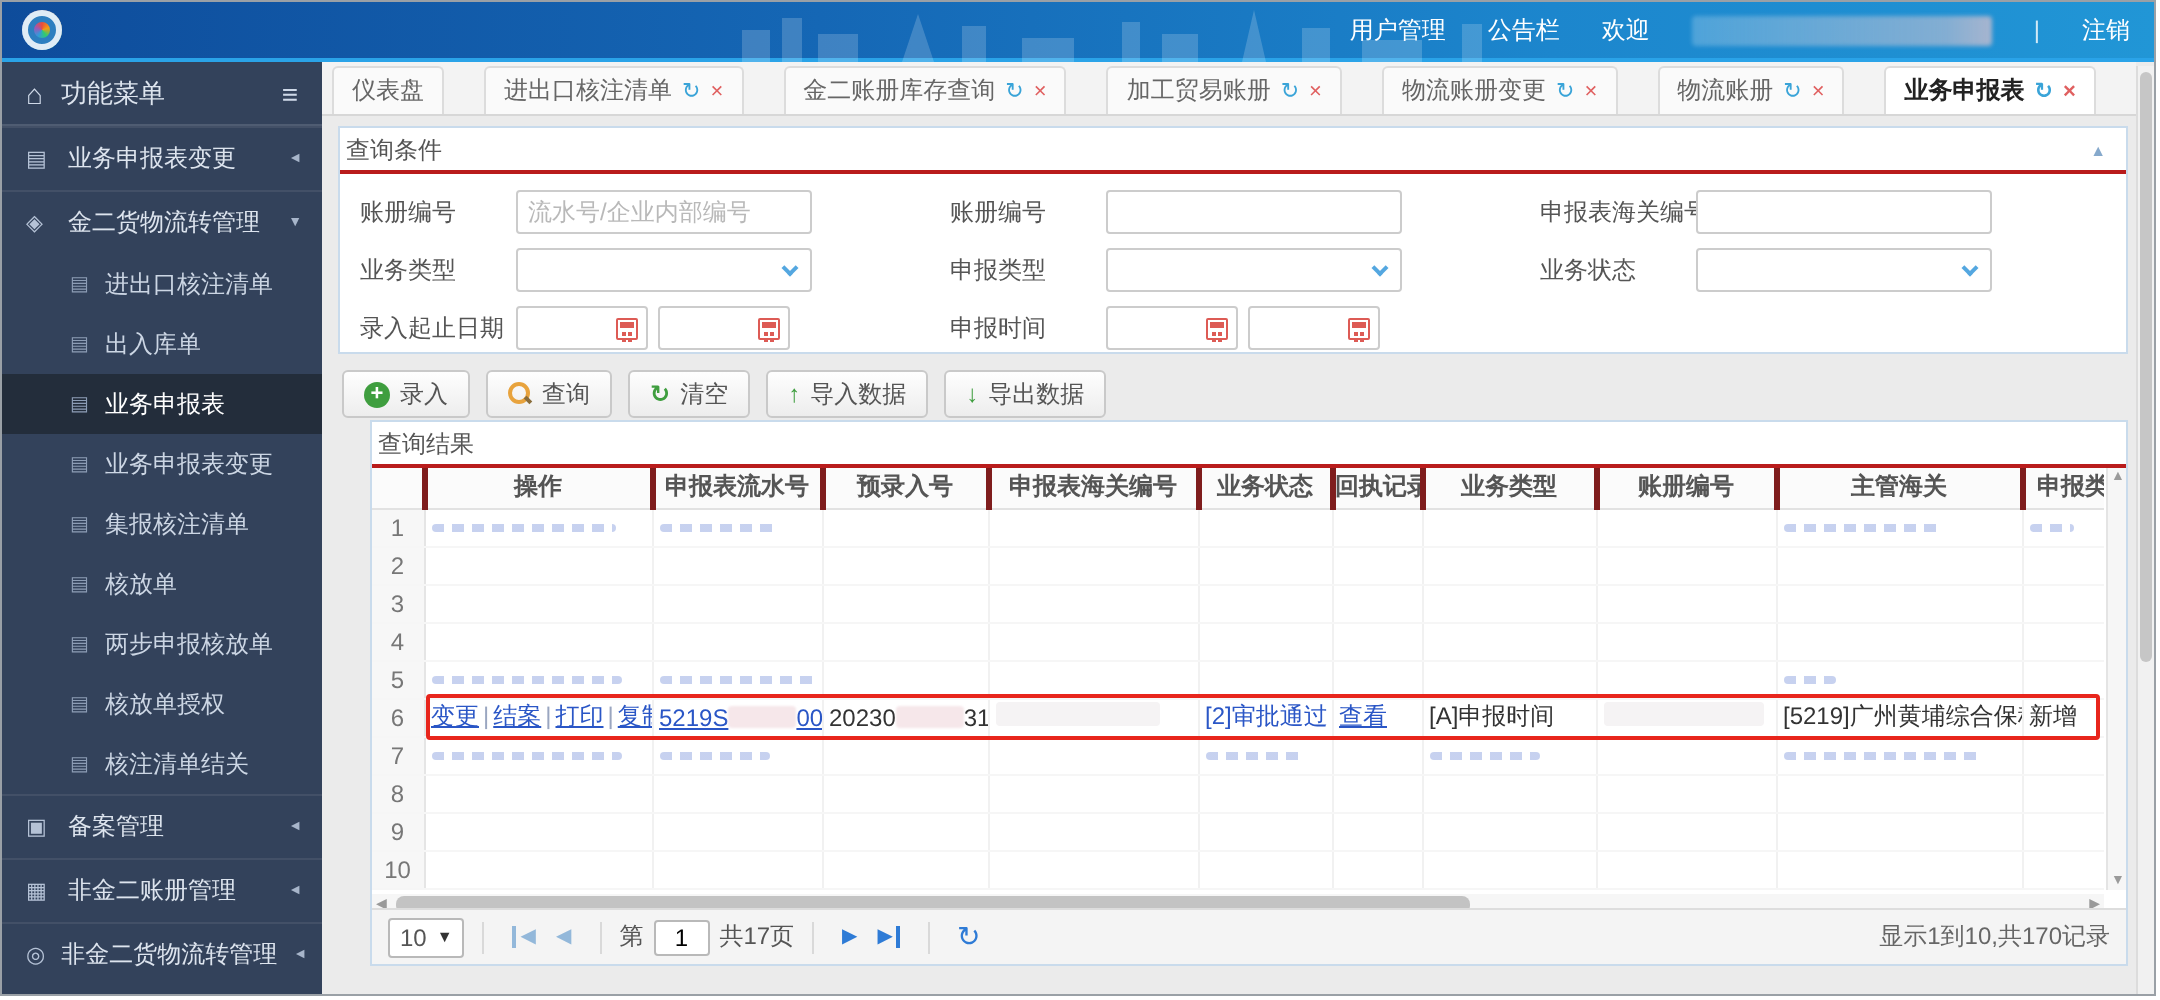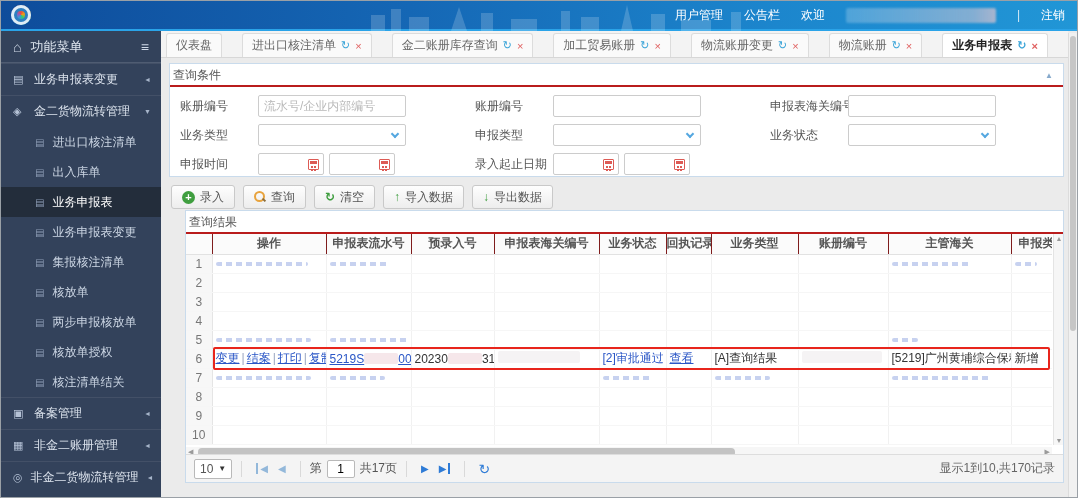--- a/index.html
+++ b/index.html
@@ -74,21 +74,21 @@
   .ic-plus { width:13px; height:13px; border-radius:50%; background:#3f9e3f; color:#fff; font-size:11px; line-height:13px; text-align:center; font-weight:bold; }
   .ic-mag { position:relative; width:12px; height:12px; }
   .ic-mag::before { content:""; position:absolute; left:0; top:0; width:7px; height:7px; border:2px solid #e8a33d; border-radius:50%; }
   .ic-mag::after { content:""; position:absolute; left:8px; top:8px; width:4px; height:2px; background:#8a6d3b; transform:rotate(45deg); }
   .ic-green { color:#3f9e3f; font-weight:bold; font-size:12px; }
 
   .rp { position:absolute; left:8px; right:4px; top:152px; bottom:14px;margin-left:16px; }
   .twrap { position:absolute; top:23px; left:0; right:11px; height:211px; overflow:hidden; }
   table { border-collapse:collapse; table-layout:fixed; width:100%; font-size:12px; }
   th { height:20px; font-weight:bold; color:#555; background:#fbfbfb; border-bottom:1px solid #e2e2e2;
-       border-right:1px solid #7f1d1d; white-space:nowrap; overflow:hidden; font-size:12px; text-align:center; }
+       border-right:3px solid #7f1d1d; white-space:nowrap; overflow:hidden; font-size:12px; text-align:center; }
   td { height:19px; border-right:1px solid #f1f1f1; border-bottom:1px solid #f6f6f6; white-space:nowrap; overflow:hidden; padding:0 3px; color:#333; }
   td.num { background:#f7f7f7; color:#777; text-align:center; border-right:1px solid #e5e5e5; }
   .lnk { color:#2a56c6; text-decoration:underline; cursor:pointer; }
   .opsep { color:#9aa6c0; margin:0 2px; }
   .status-blue { color:#2a56c6; }
   .redact-mid { display:inline-block; width:34px; height:11px; background:#f6e7ea; border-radius:2px; vertical-align:-1px; filter:blur(.4px); }
   .redact-box { display:inline-block; height:12px; border-radius:2px; background:#f5f3f4; }
   .smudge { display:inline-block; height:4px; border-radius:2px; opacity:.5; vertical-align:middle;
             background:repeating-linear-gradient(90deg,#8fa4e0 0 6px,transparent 6px 10px); }
   .redbox { position:absolute; top:136px; left:27px; width:837px; height:23px; border:2px solid #e8251c; border-radius:2px; pointer-events:none; z-index:2; }
@@ -287,30 +287,30 @@
             </div>
         </div>
         <div class="field">
           <span class="lbl">业务状态</span>
           <div class="sel">
               <span class="chev"></span>
             </div>
         </div>
 
         <div class="field">
-          <span class="lbl">申报时间</span>
+          <span class="lbl">录入起止日期</span>
           <div class="dinp">
               <span class="cal"></span>
             </div>
           <div class="dinp">
               <span class="cal"></span>
             </div>
         </div>
         <div class="field">
-          <span class="lbl">录入起止日期</span>
+          <span class="lbl">申报时间</span>
           <div class="dinp">
               <span class="cal"></span>
             </div>
           <div class="dinp">
               <span class="cal"></span>
             </div>
         </div>
       </div>
     </div>
 
@@ -445,21 +445,21 @@
               </td>
               <td>
                 <span class="lnk"><span>5219S</span><span class="redact-mid"></span><span>00002802</span></span>
               </td>
               <td>
                 <span><span>20230</span><span class="redact-mid"></span><span>31583</span></span>
               </td>
               <td><span class="redact-box" style="width:82px"></span></td>
               <td class="status-blue">[2]审批通过</td>
               <td><span class="lnk">查看</span></td>
-              <td>[A]查询结果</td>
+              <td>[A]申报时间</td>
               <td><span class="redact-box" style="width:80px"></span></td>
               <td>[5219]广州黄埔综合保税区</td>
               <td>新增</td>
             </tr>
             <tr>
               <td class="num">7</td>
               <td><span class="smudge" style="width:95px"></span></td>
               <td><span class="smudge" style="width:55px"></span></td>
               <td></td>
                 <td></td>

